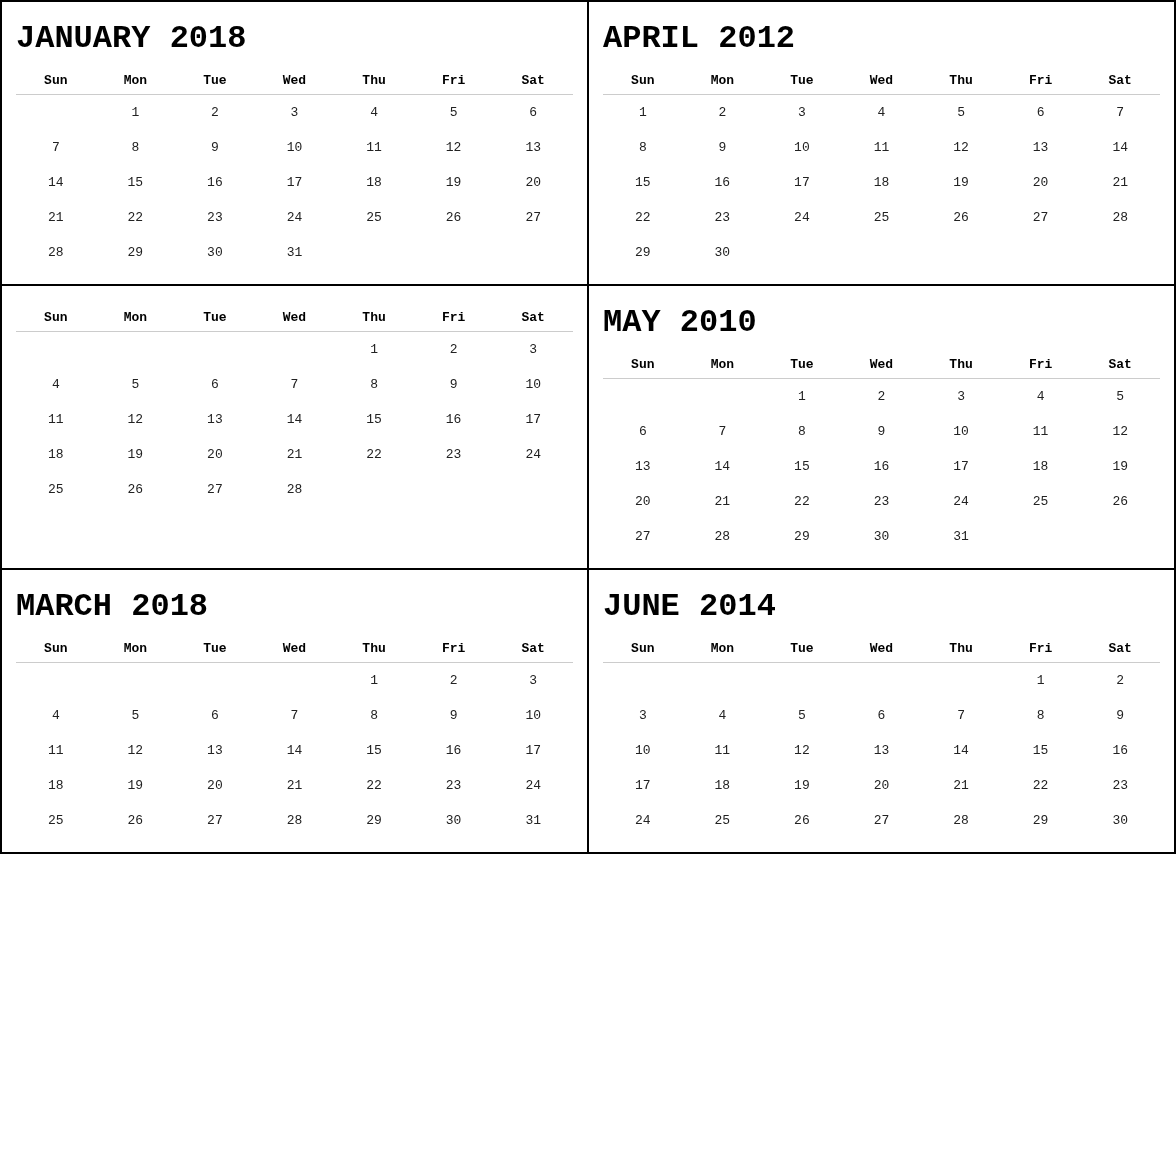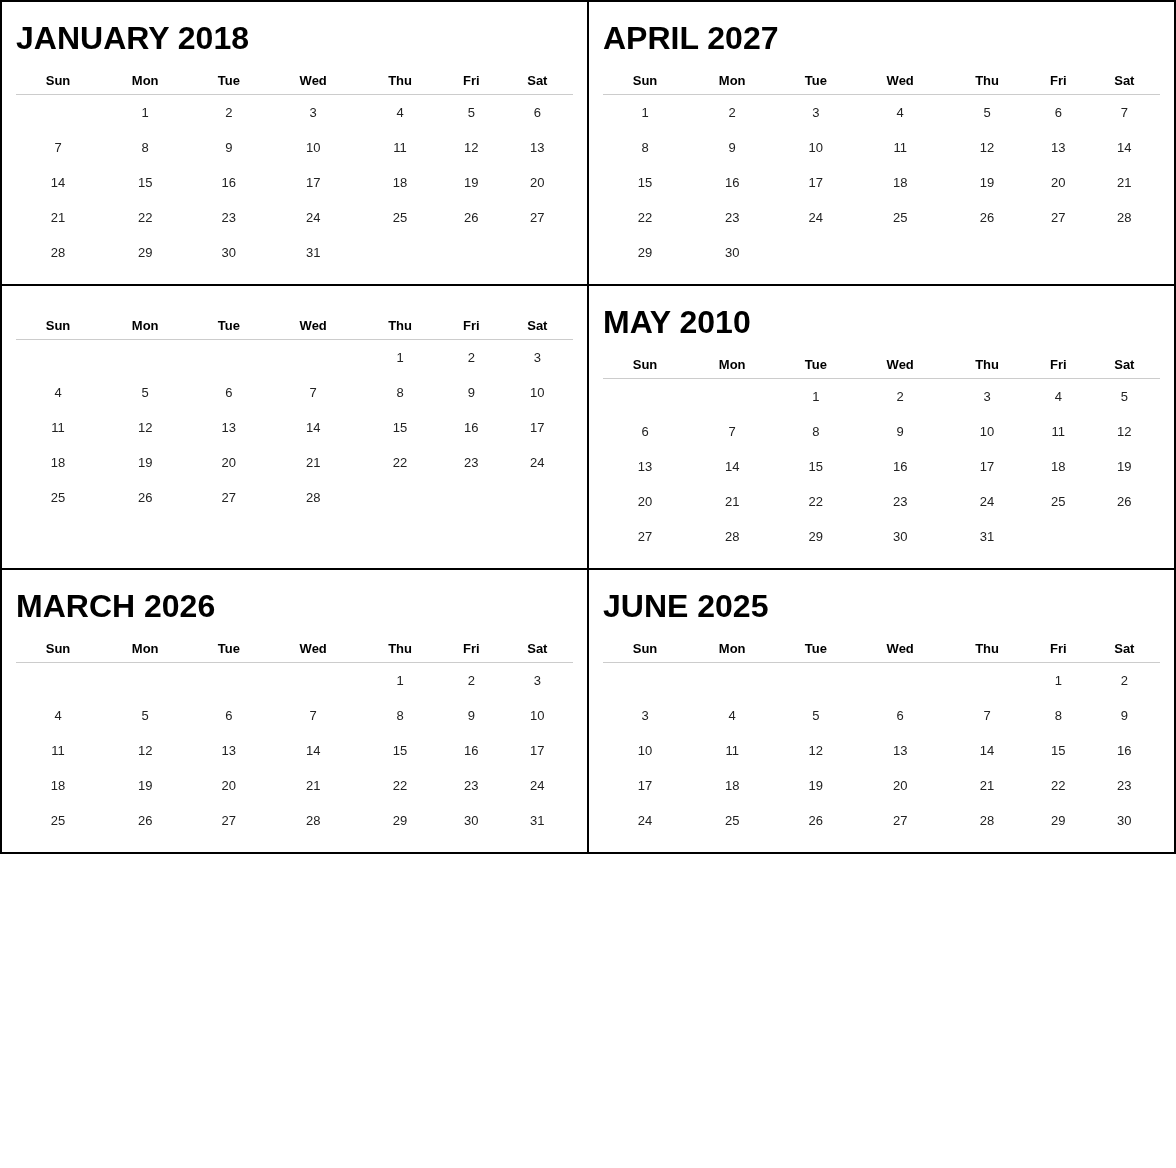--- a/index.html
+++ b/index.html
@@ -12,31 +12,31 @@
     .grid {
       display: grid;
       grid-template-columns: 1fr 1fr;
       border-top: 2px solid #000;
       border-left: 2px solid #000;
     }
     .month-block {
       border-right: 2px solid #000;
       border-bottom: 2px solid #000;
       padding: 18px 14px 14px 14px;
+      font-family: Liberation Mono, monospace;
     }
     .month-title {
       font-size: 32px;
       font-weight: 900;
       margin-bottom: 10px;
       letter-spacing: 0px;
     }
     table {
       width: 100%;
       border-collapse: collapse;
-      margin-top: 8px;
     }
     thead tr th {
       font-size: 13px;
       font-weight: bold;
       text-align: center;
       padding: 6px 2px;
       border-bottom: 1px solid #ccc;
     }
     tbody tr td {
       text-align: center;
@@ -106,21 +106,21 @@
             <td>30</td>
             <td>31</td>
             <td></td>
             <td></td>
             <td></td>
           </tr>
         </tbody>
       </table>
     </div>
     <div class="month-block">
-      <div class="month-title">APRIL 2027</div>
+      <div class="month-title">APRIL 2012</div>
       <table>
         <thead>
           <tr>
             <th>Sun</th>
             <th>Mon</th>
             <th>Tue</th>
             <th>Wed</th>
             <th>Thu</th>
             <th>Fri</th>
             <th>Sat</th>
@@ -294,21 +294,21 @@
             <td>29</td>
             <td>30</td>
             <td>31</td>
             <td></td>
             <td></td>
           </tr>
         </tbody>
       </table>
     </div>
     <div class="month-block">
-      <div class="month-title">MARCH 2026</div>
+      <div class="month-title">MARCH 2018</div>
       <table>
         <thead>
           <tr>
             <th>Sun</th>
             <th>Mon</th>
             <th>Tue</th>
             <th>Wed</th>
             <th>Thu</th>
             <th>Fri</th>
             <th>Sat</th>
@@ -357,21 +357,21 @@
             <td>27</td>
             <td>28</td>
             <td>29</td>
             <td>30</td>
             <td>31</td>
           </tr>
         </tbody>
       </table>
     </div>
     <div class="month-block">
-      <div class="month-title">JUNE 2025</div>
+      <div class="month-title">JUNE 2014</div>
       <table>
         <thead>
           <tr>
             <th>Sun</th>
             <th>Mon</th>
             <th>Tue</th>
             <th>Wed</th>
             <th>Thu</th>
             <th>Fri</th>
             <th>Sat</th>

